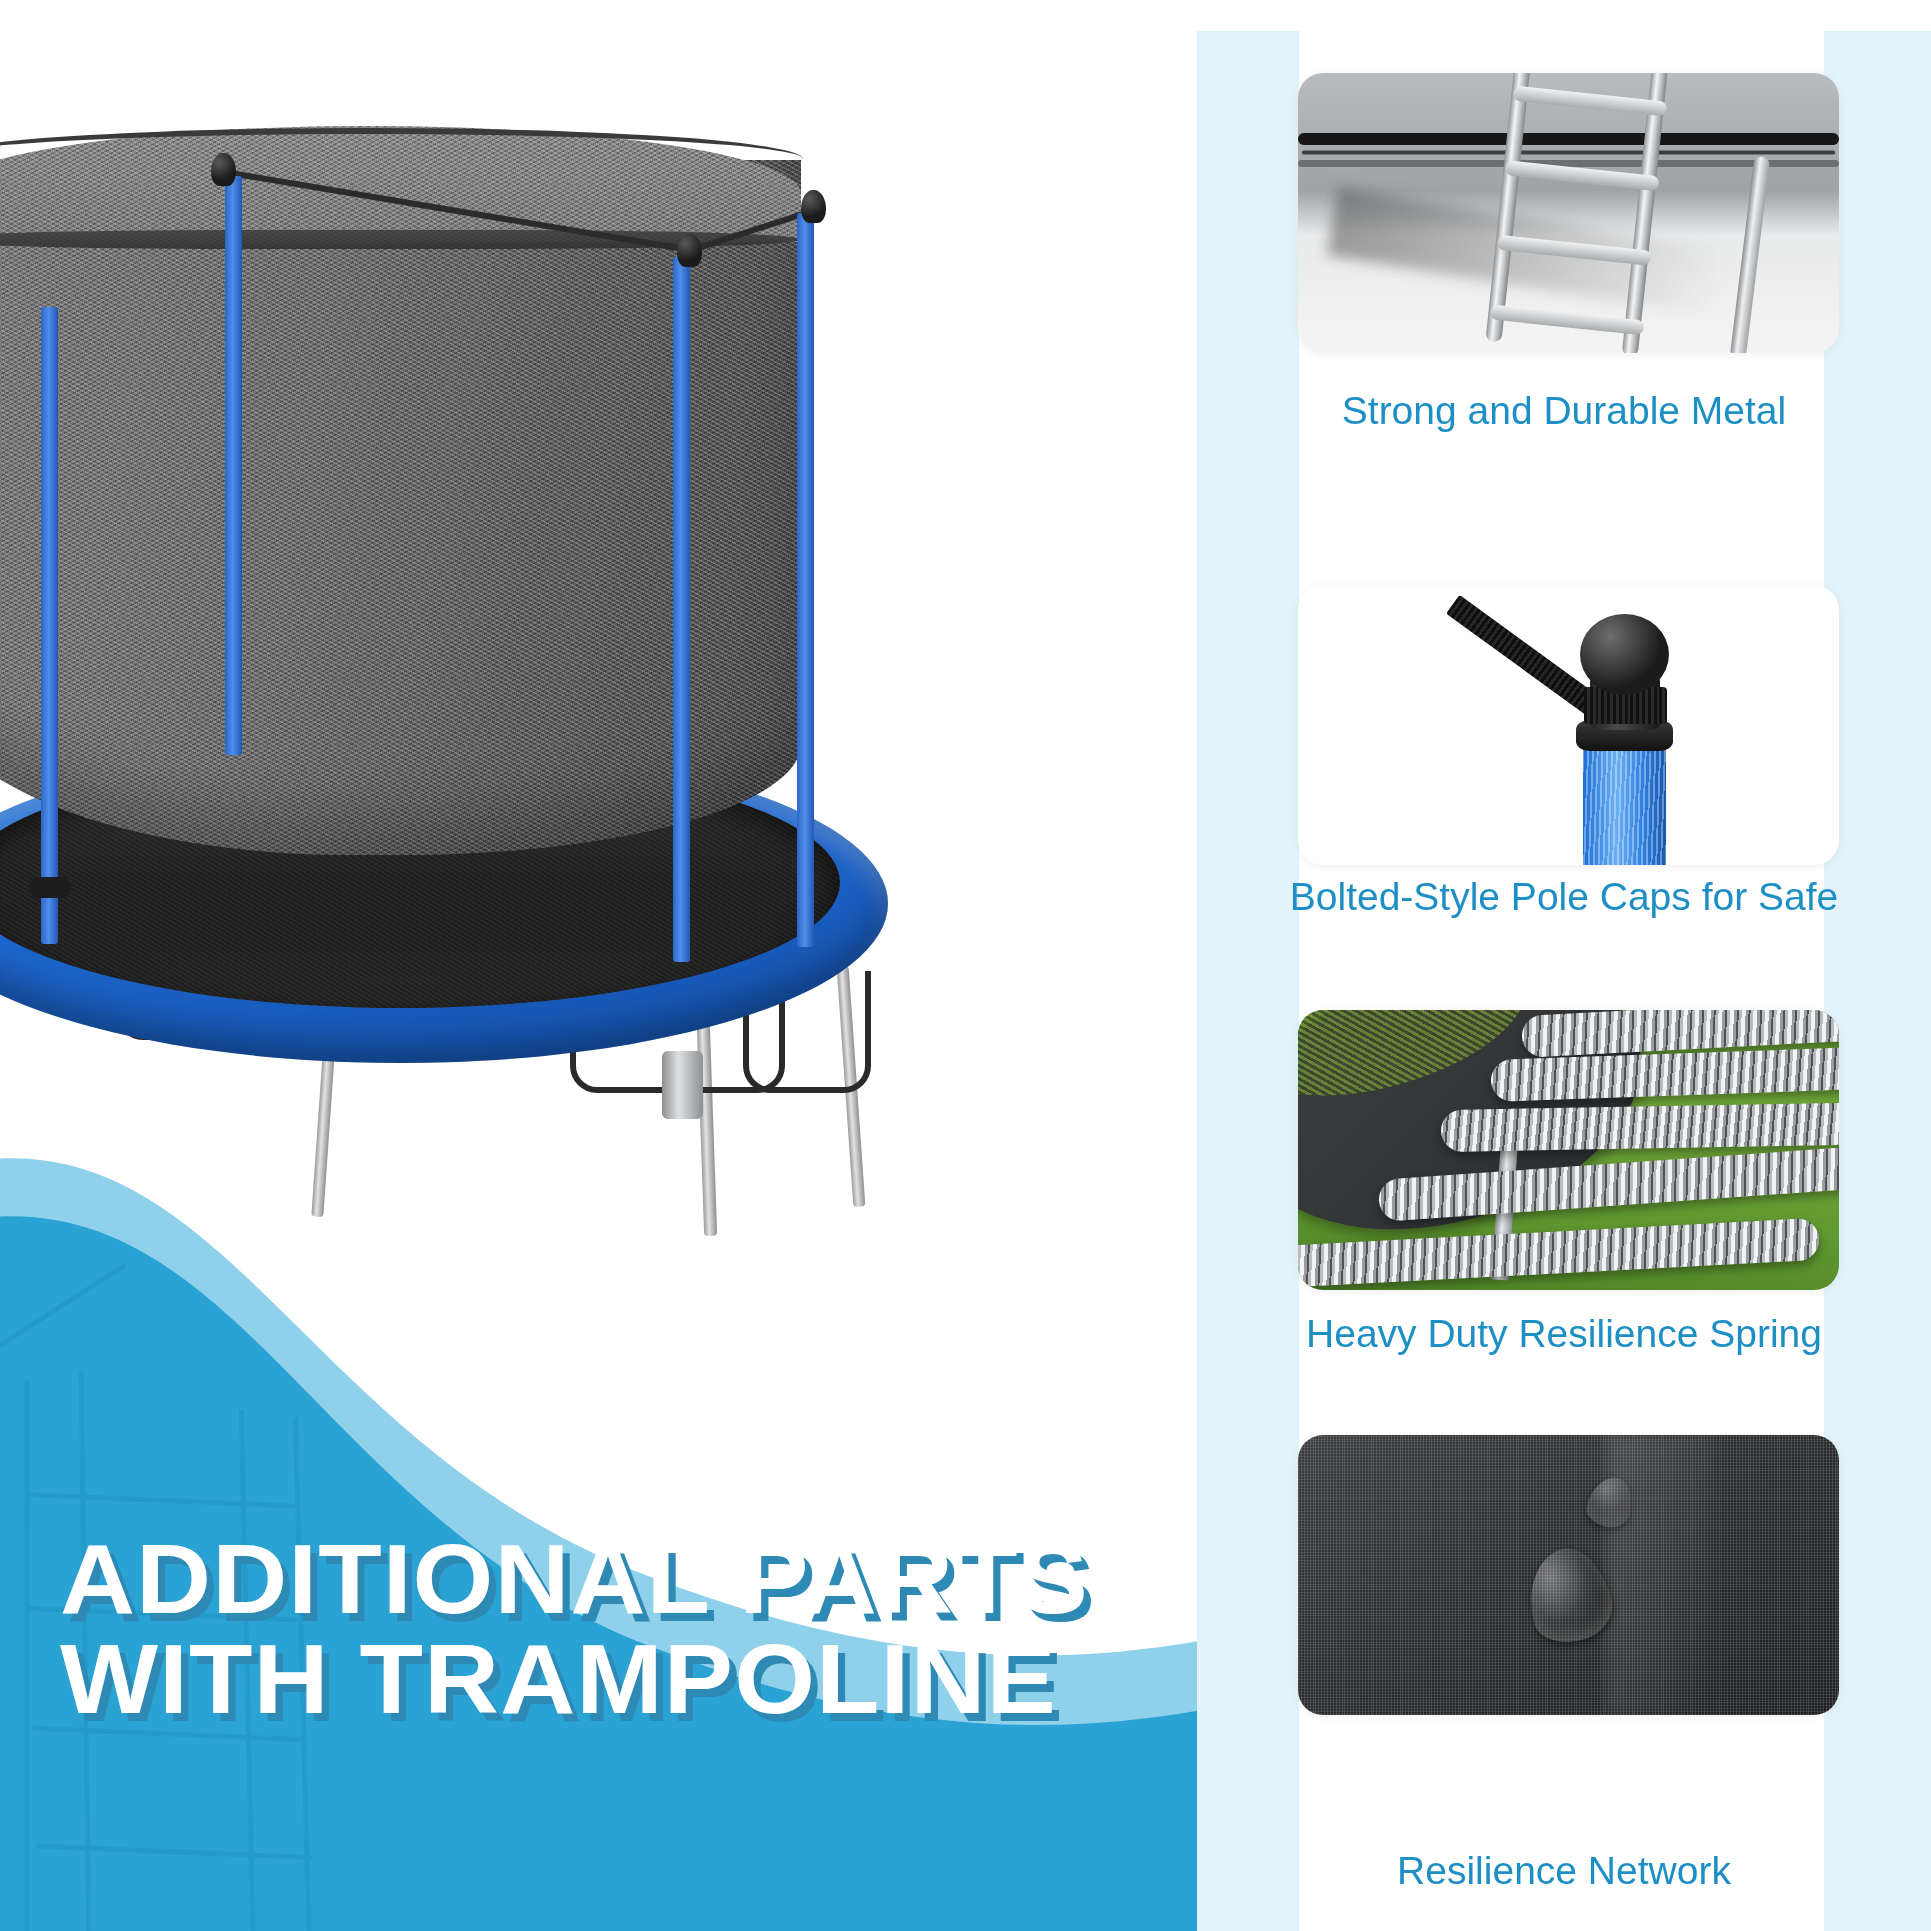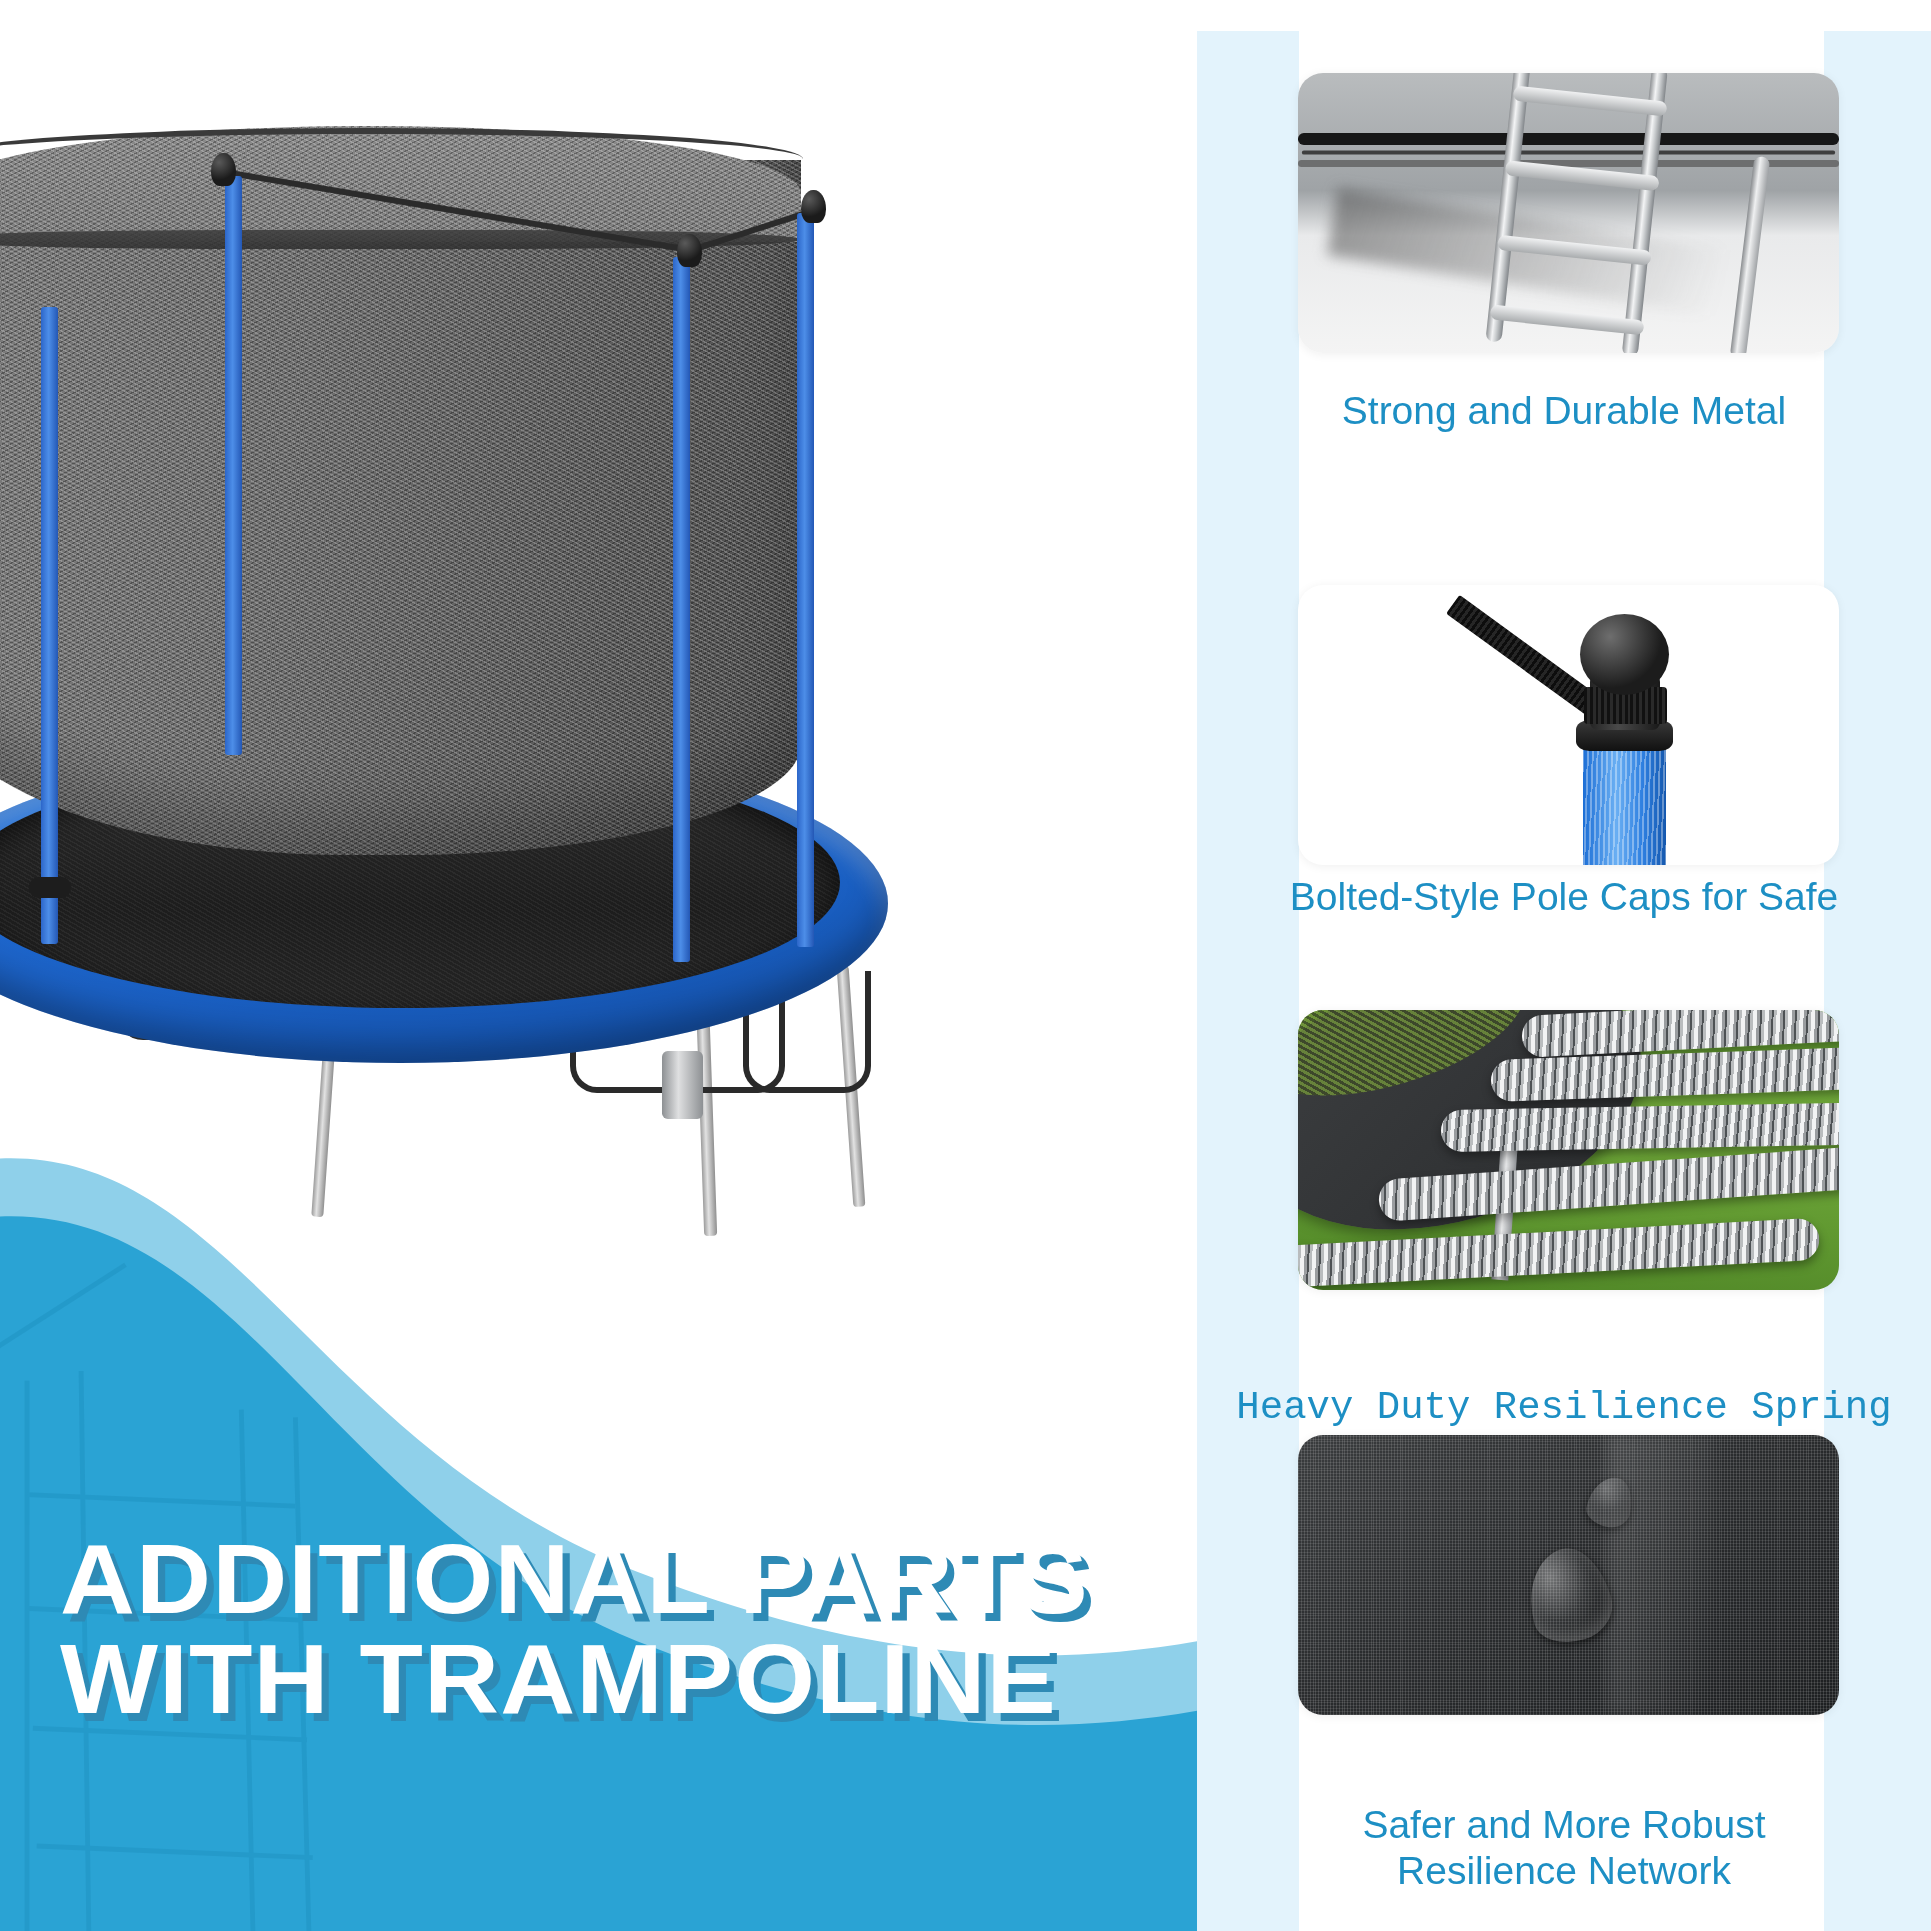--- a/index.html
+++ b/index.html
@@ -275,30 +275,30 @@
       <div class="thumb t3">
         <div class="mat"></div>
         <div class="matmesh"></div>
         <div class="polev"></div>
         <div class="spring" style="left:224px;top:5.8px;width:367px;transform:rotate(-3deg);"></div>
         <div class="spring" style="left:193px;top:50px;width:386px;transform:rotate(-2deg);"></div>
         <div class="spring" style="left:143px;top:100px;width:425px;transform:rotate(-1deg);"></div>
         <div class="spring" style="left:81px;top:170px;width:483px;transform:rotate(-4deg);"></div>
         <div class="spring" style="left:-19.3px;top:236px;width:541px;transform:rotate(-3deg);"></div>
       </div>
-      <div class="cap-text" style="top:1354px;font-family:Liberation Mono, monospace;">Heavy Duty Resilience Spring</div>
+      <div class="cap-text" style="top:1280px;">Heavy Duty Resilience Spring</div>
     </div>
 
     <div class="feature">
       <div class="thumb t4">
         <div class="sheen"></div>
         <div class="drop small"></div>
         <div class="drop"></div>
       </div>
       <div class="cap-text" style="top:1771px;">
-        <span>Safer and More Robust</span><br>
+        <br>
         <span>Resilience Network</span>
       </div>
     </div>
 
   </div>
 </div>
 
 
 </body></html>

